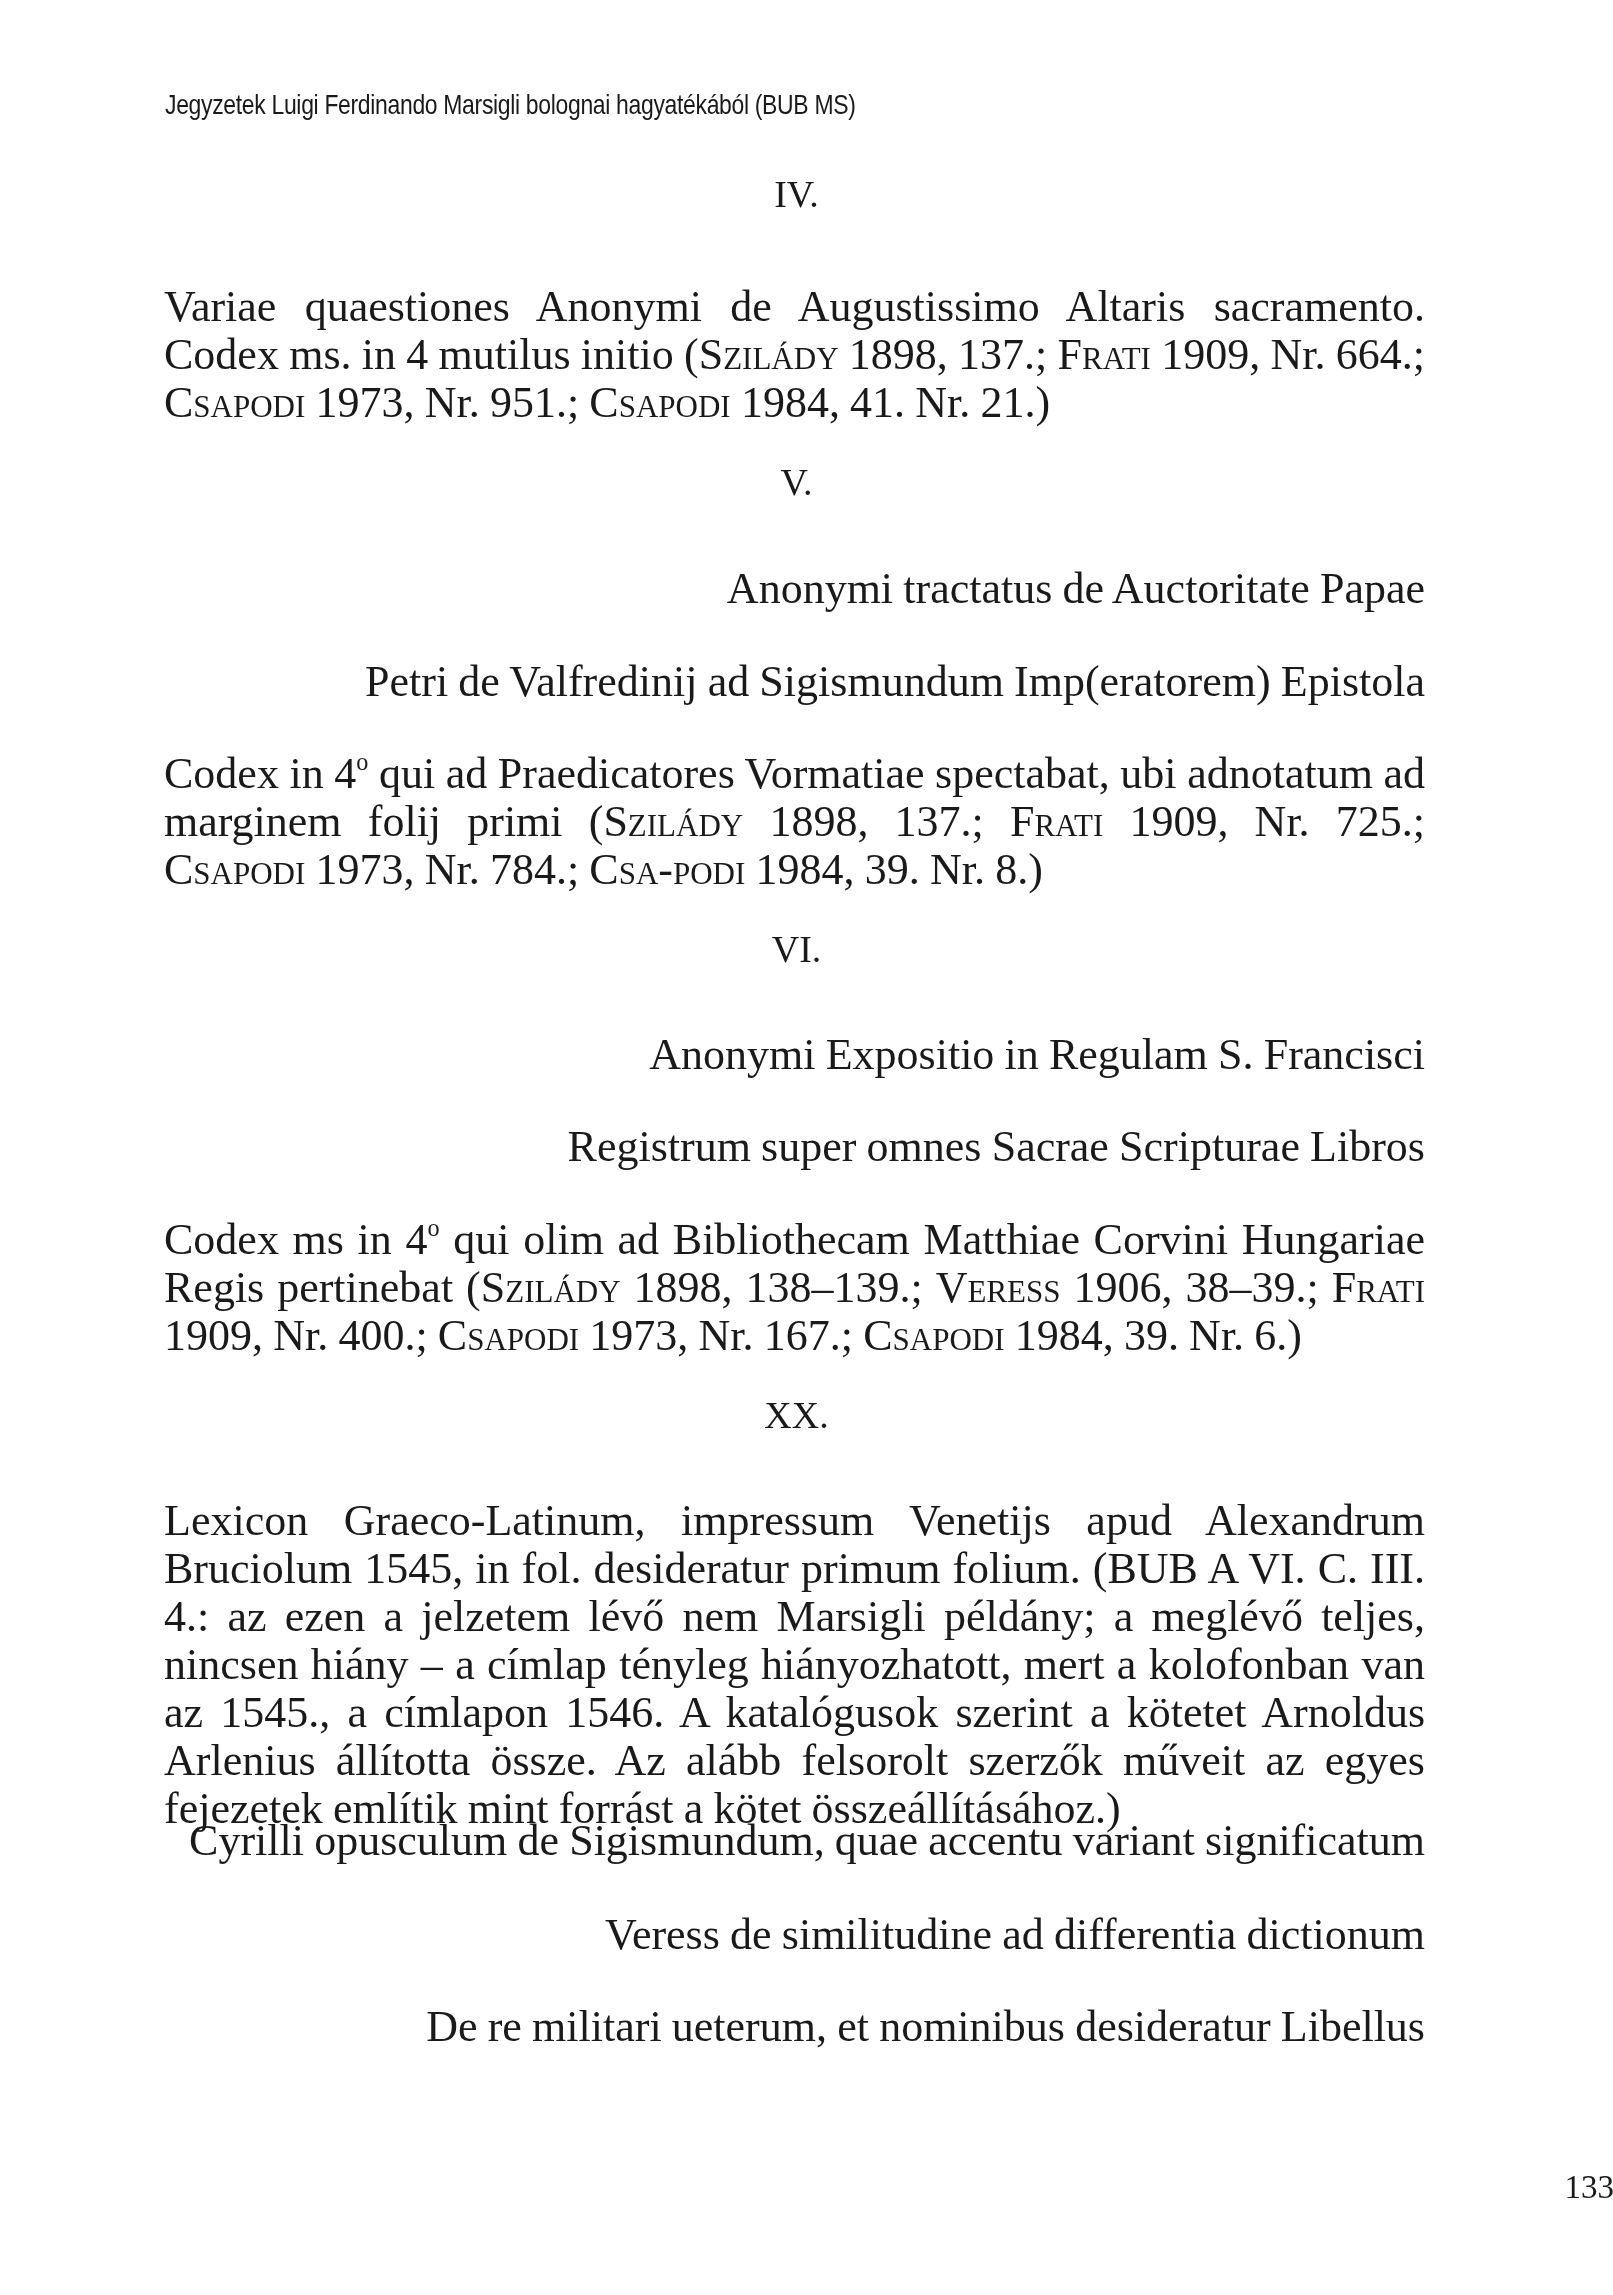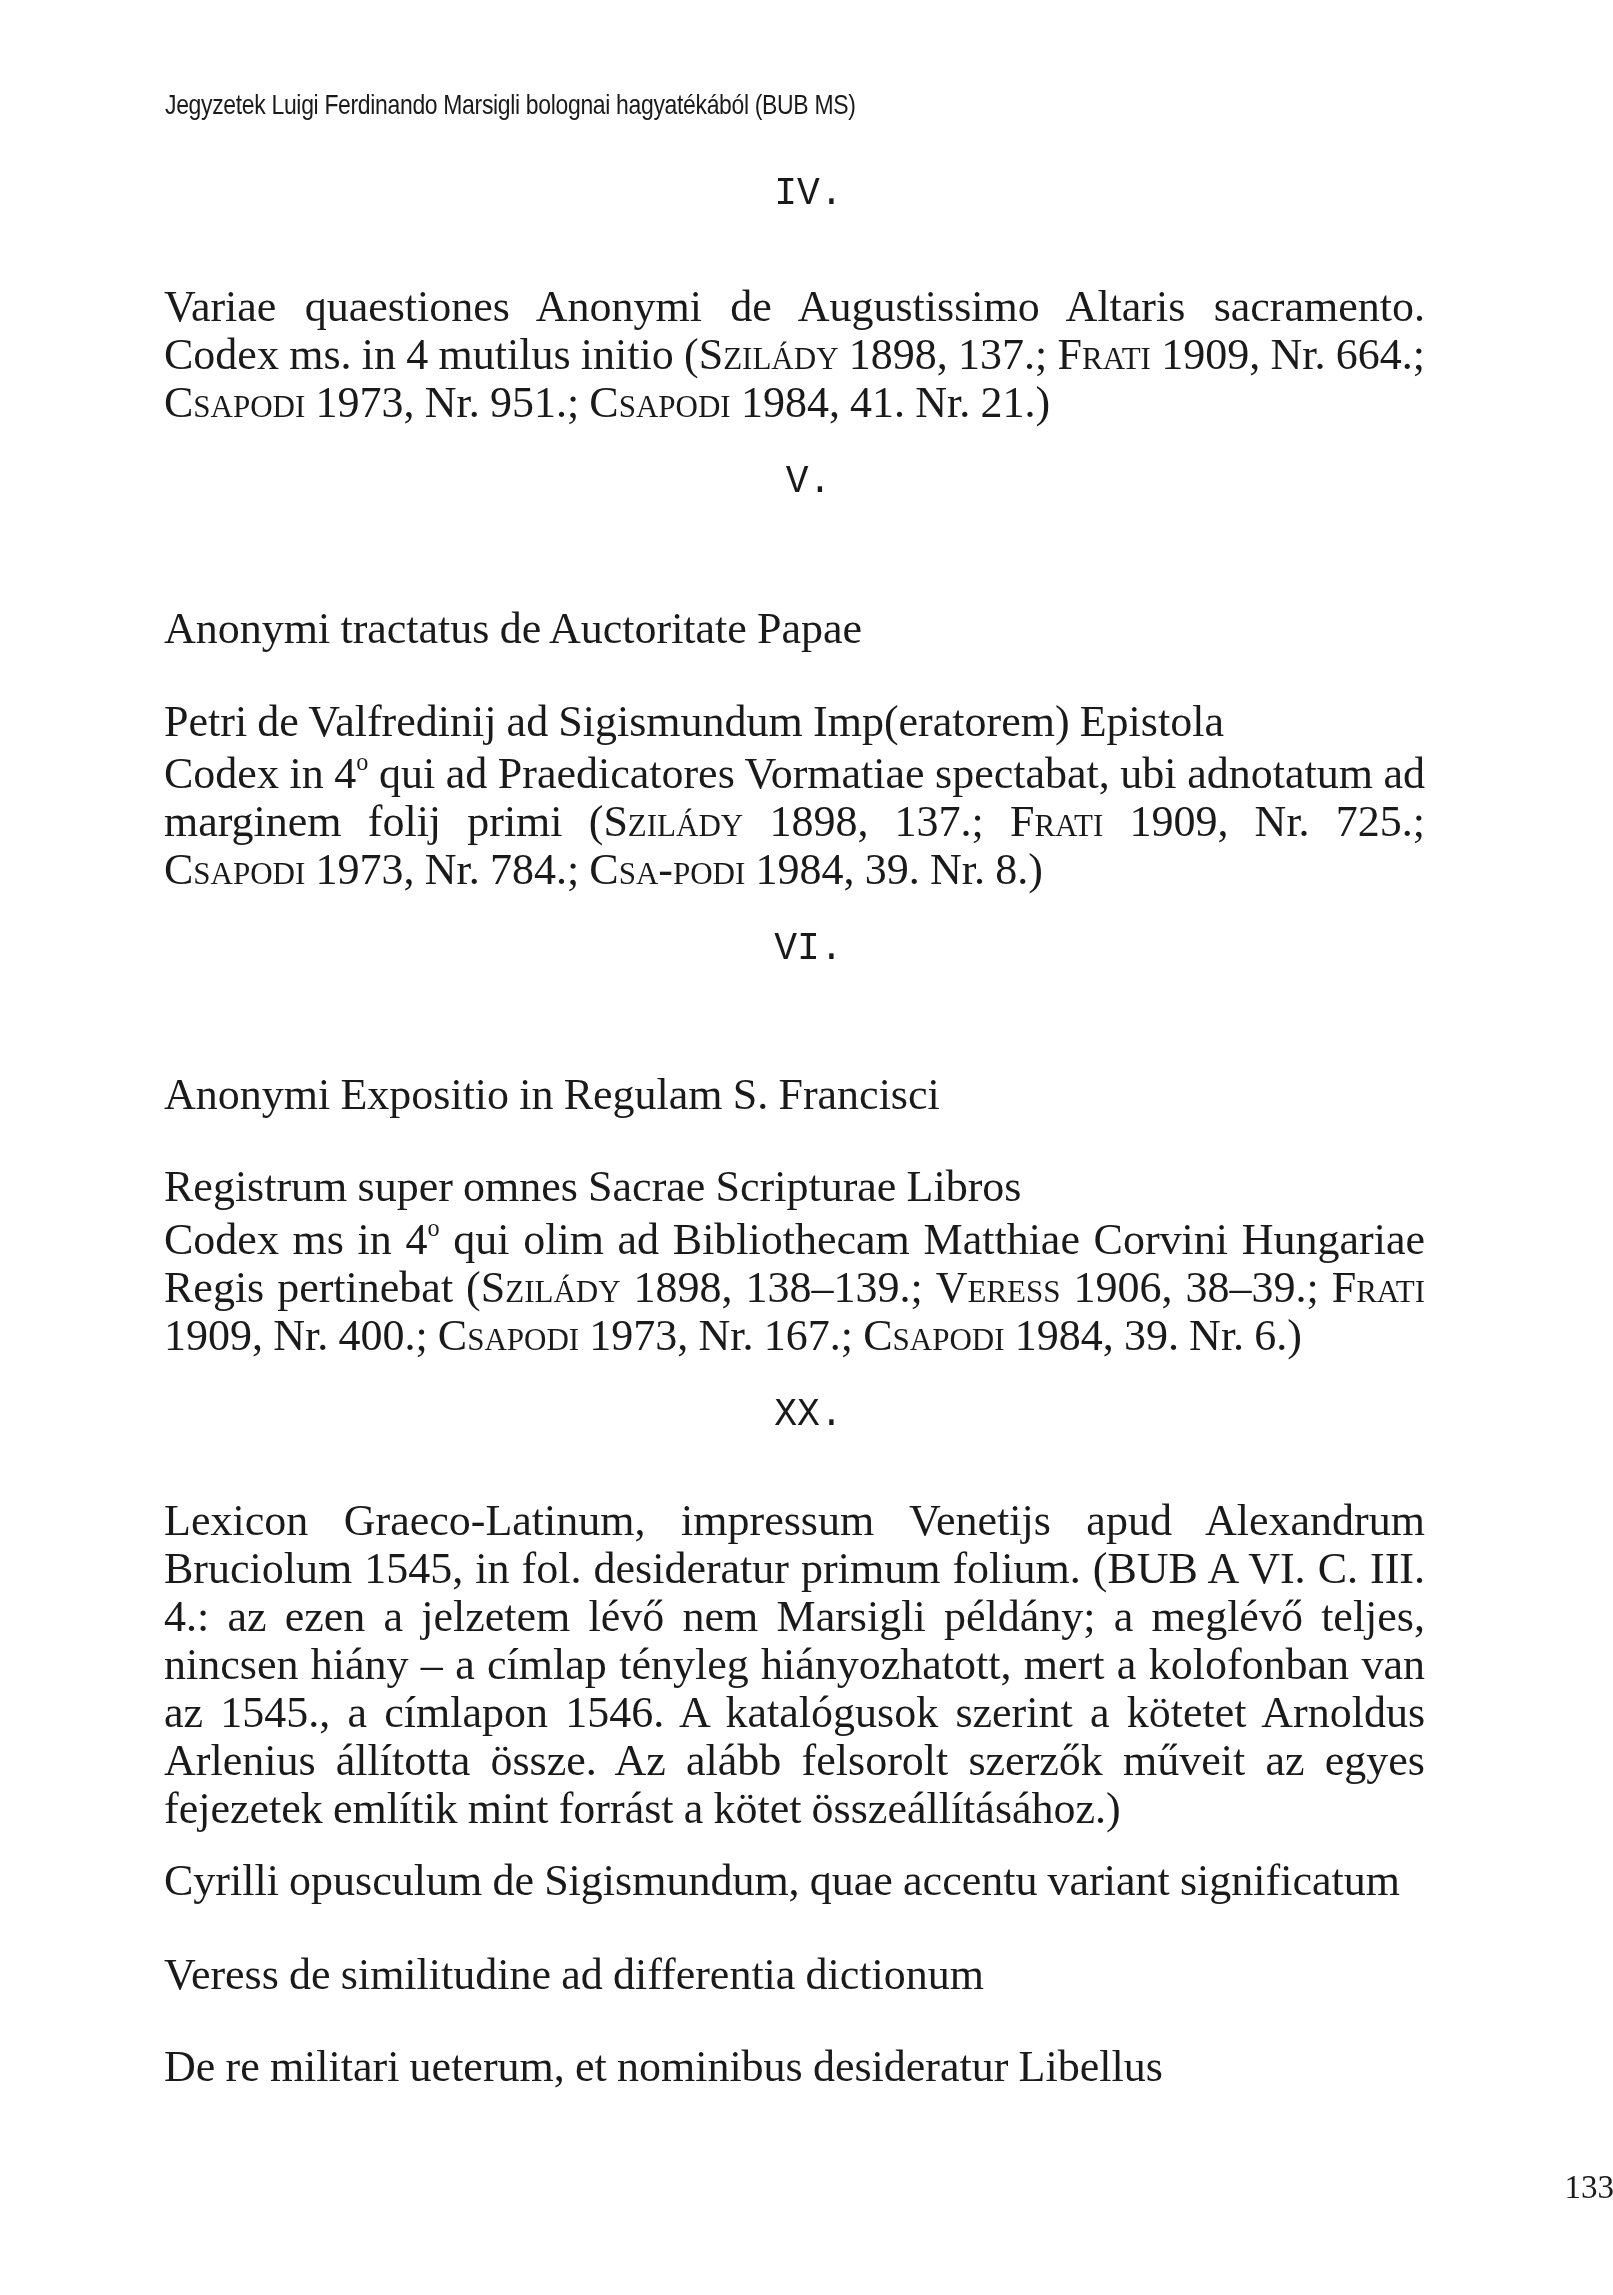--- a/index.html
+++ b/index.html
@@ -23,37 +23,36 @@
       color: #1a1a1a;
     }
     .content {
       position: absolute;
       left: 164px;
       top: 0;
       width: 1261px;
     }
     .heading {
       position: absolute;
-      left: 14px;
+      left: 2px;
       width: 1261px;
       text-align: center;
       font-size: 38px;
       line-height: 1;
-      font-family: Liberation Mono, monospace;
     }
     .para {
       position: absolute;
       left: 0;
       width: 1261px;
       font-size: 44px;
       line-height: 48px;
       text-align: justify;
       word-spacing: -0.8px;
     }
-    .para.single { text-align: left; margin-top: 40px; }
+    .para.single { text-align: right; }
     .sc { font-variant: small-caps; }
     sup.deg { font-size: 0.55em; vertical-align: 0.75em; line-height: 0; }
     .page-number {
       position: absolute;
       left: 0;
       width: 1614px;
       top: 2169px;
       text-align: right;
       font-size: 33px;
     }

